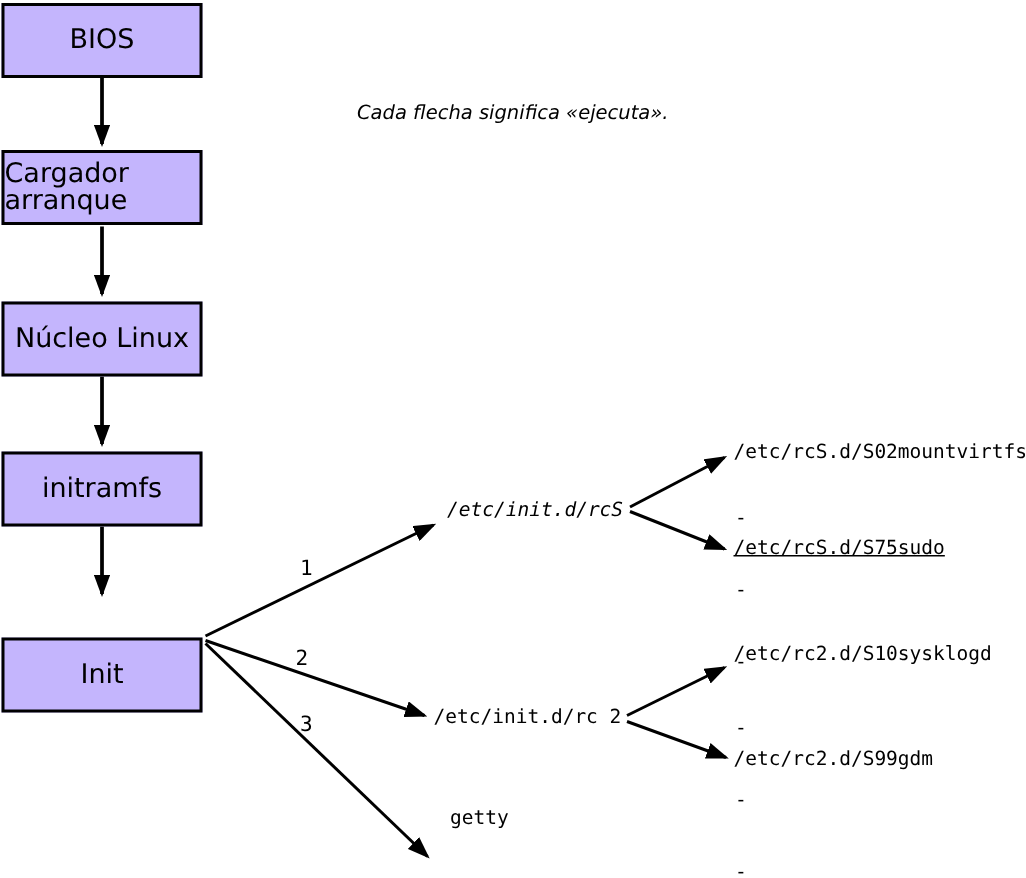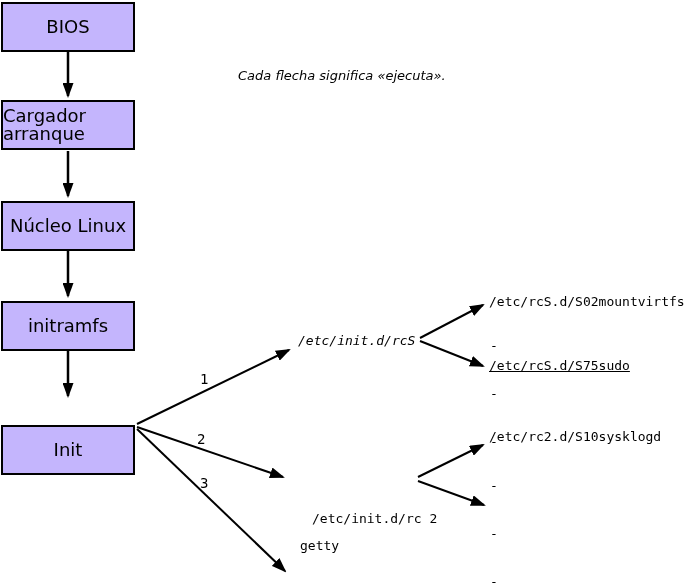--- a/index.html
+++ b/index.html
@@ -110,31 +110,32 @@
     <span>Init</span>
   </div>
 
   <div class="caption" style="left:238px; top:68px;">Cada flecha significa «ejecuta».</div>
 
   <div class="arrow-num" style="left:200px; top:372px;">1</div>
   <div class="arrow-num" style="left:197px; top:432px;">2</div>
   <div class="arrow-num" style="left:200px; top:476px;">3</div>
 
   <div class="mono" style="left:298px; top:333px;font-style:italic;">/etc/init.d/rcS</div>
-  <div class="mono" style="left:312px; top:471px;margin-top:40px;">/etc/init.d/rc 2</div>
+  <div class="mono" style="left:289px; top:471px;">/etc/init.d/rc 2</div>
   <div class="mono" style="left:300px; top:538px;text-align:right;">getty</div>
 
   <div class="mono" style="left:489px; top:294px;">/etc/rcS.d/S02mountvirtfs</div>
   <div class="dots" style="left:490px; top:306px;">
     <span>-</span>
     <span>-</span>
     <span>-</span>
   </div>
   <div class="mono" style="left:489px; top:358px;text-decoration:underline;">/etc/rcS.d/S75sudo</div>
 
   <div class="mono" style="left:489px; top:429px;">/etc/rc2.d/S10sysklogd</div>
   <div class="dots" style="left:490px; top:446px;">
     <span>-</span>
     <span>-</span>
     <span>-</span>
   </div>
+  <div class="mono" style="left:489px; top:499px;">/etc/rc2.d/S99gdm</div>
 
 </div>
 
 </body></html>

